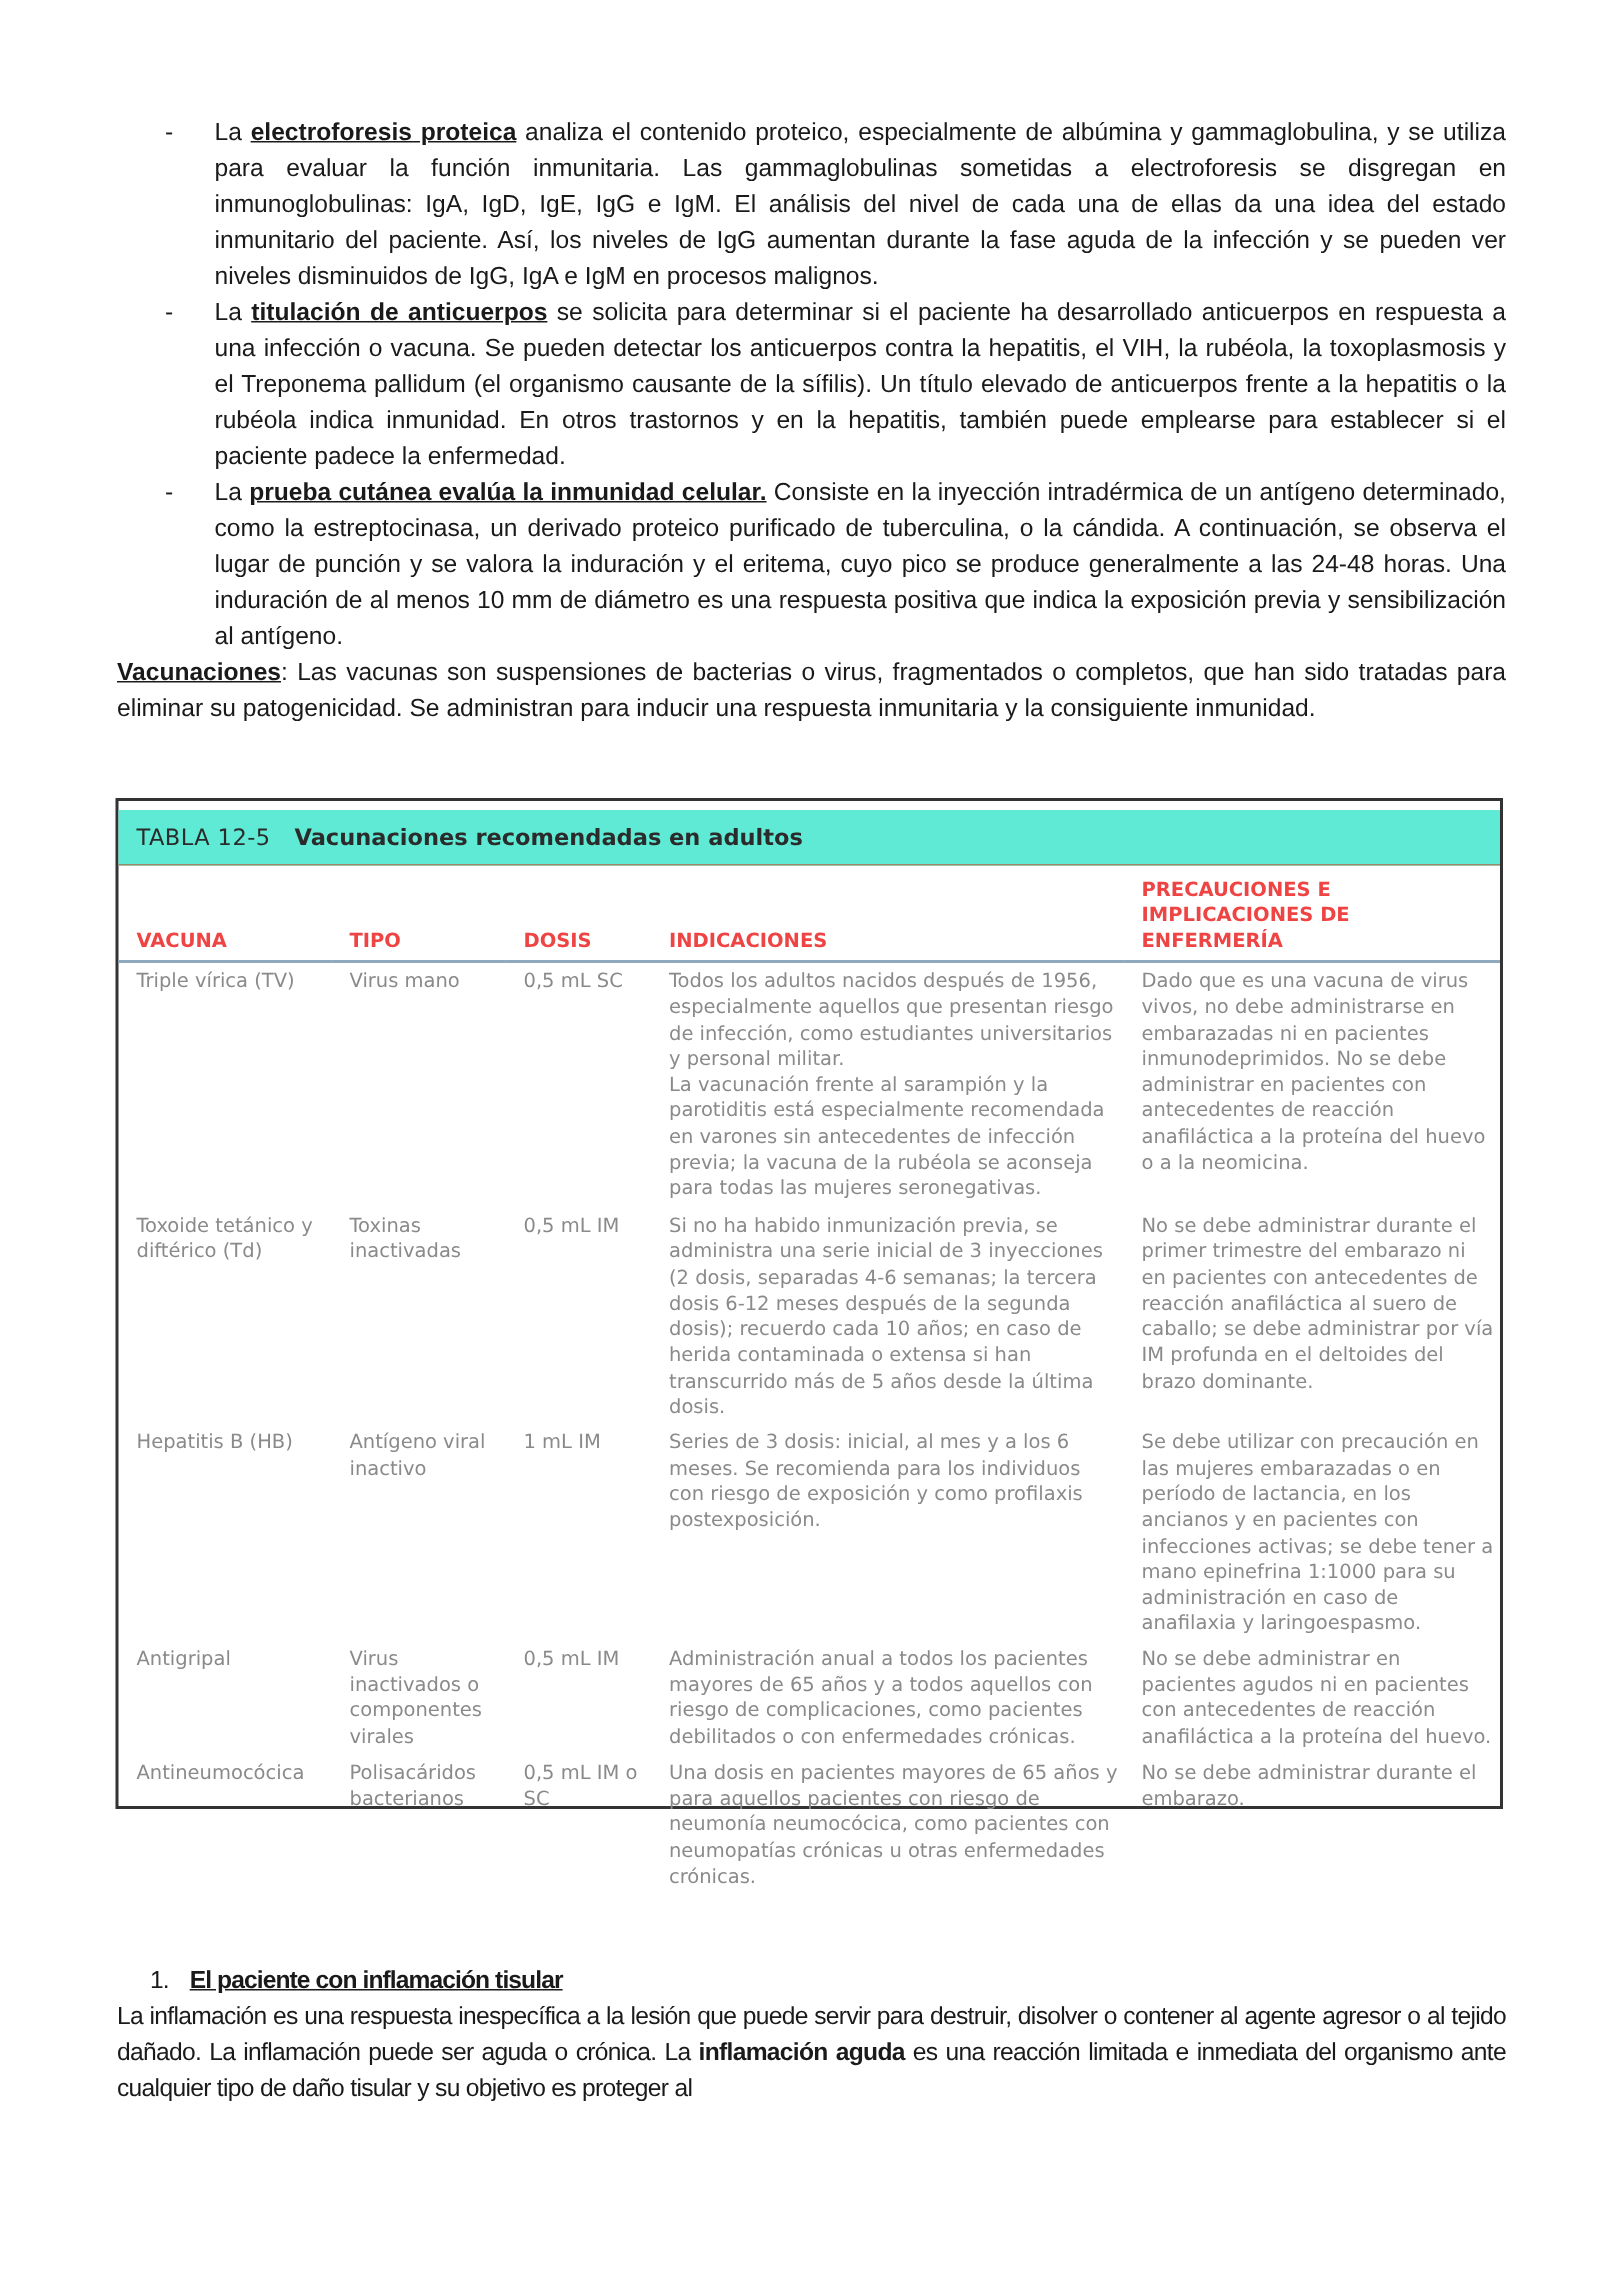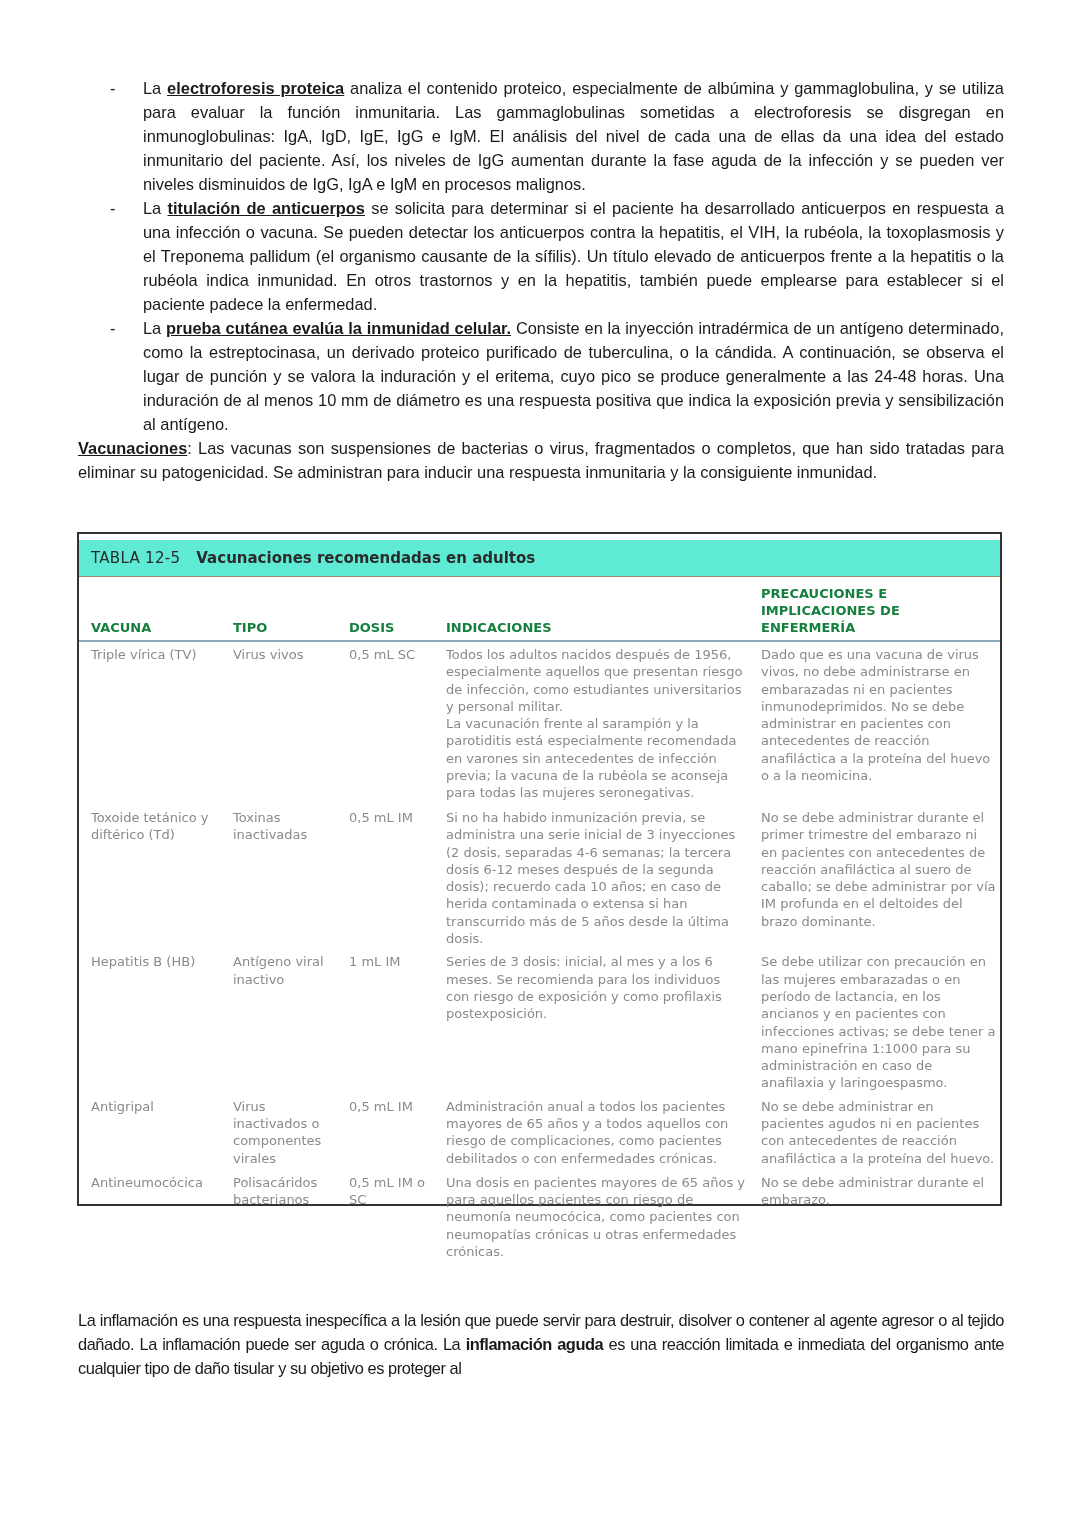--- a/index.html
+++ b/index.html
@@ -31,21 +31,21 @@
     display: flex; align-items: center; padding-left: 12px;
     font-size: 15px; color: #2b2b2b;
   }
   .tbl-title .num { letter-spacing: 0.3px; margin-right: 16px; }
   .tbl-title .name { font-weight: bold; }
   table.vac {
     border-collapse: collapse; width: 100%; table-layout: fixed;
     margin-top: 8px;
   }
   table.vac th {
-    color: #15803d; font-weight: bold; font-size: 13px; text-align: left;
+    color: #ef4444; font-weight: bold; font-size: 13px; text-align: left;
     vertical-align: bottom; padding: 0 4px 4px 12px; line-height: 17px;
     border-bottom: 2px solid #8fa9bd;
   }
   table.vac td {
     color: #8a8a8a; font-size: 13px; line-height: 17.3px; vertical-align: top;
     padding: 4px 4px 2px 12px;
   }
   .cell-line { display: block; }
 </style>
 </head>
@@ -91,21 +91,21 @@
         <th>VACUNA</th>
         <th>TIPO</th>
         <th>DOSIS</th>
         <th>INDICACIONES</th>
         <th>PRECAUCIONES E IMPLICACIONES DE ENFERMERÍA</th>
       </tr>
     </thead>
     <tbody>
       <tr style="height:164px">
         <td>Triple vírica (TV)</td>
-        <td>Virus vivos</td>
+        <td>Virus mano</td>
         <td>0,5 mL SC</td>
         <td>
           <span class="cell-line">Todos los adultos nacidos después de 1956, especialmente aquellos que presentan riesgo de infección, como estudiantes universitarios y personal militar.</span>
           <span class="cell-line">La vacunación frente al sarampión y la parotiditis está especialmente recomendada en varones sin antecedentes de infección previa; la vacuna de la rubéola se aconseja para todas las mujeres seronegativas.</span>
         </td>
         <td>Dado que es una vacuna de virus vivos, no debe administrarse en embarazadas ni en pacientes inmunodeprimidos. No se debe administrar en pacientes con antecedentes de reacción anafiláctica a la proteína del huevo o a la neomicina.</td>
       </tr>
       <tr style="height:128px">
         <td>Toxoide tetánico y diftérico (Td)</td>
         <td>Toxinas inactivadas</td>
@@ -132,16 +132,20 @@
         <td>Polisacáridos bacterianos</td>
         <td>0,5 mL IM o SC</td>
         <td>Una dosis en pacientes mayores de 65 años y para aquellos pacientes con riesgo de neumonía neumocócica, como pacientes con neumopatías crónicas u otras enfermedades crónicas.</td>
         <td>No se debe administrar durante el embarazo.</td>
       </tr>
     </tbody>
   </table>
 </div>
 
 <div class="page" style="top:1308px;">
+  <p class="p" style="padding-left:22px; letter-spacing:-0.6px;">
+    <span>1.</span>
+    <span class="ul-bold" style="margin-left:10px;">El paciente con inflamación tisular</span>
+  </p>
   <p class="p" style="letter-spacing:-0.45px;">
     <span>La inflamación es una respuesta inespecífica a la lesión que puede servir para destruir, disolver o contener al agente agresor o al tejido dañado. La inflamación puede ser aguda o crónica. La </span><span class="b">inflamación aguda</span><span> es una reacción limitada e inmediata del organismo ante cualquier tipo de daño tisular y su objetivo es proteger al</span>
   </p>
 </div>
 
 </body></html>

